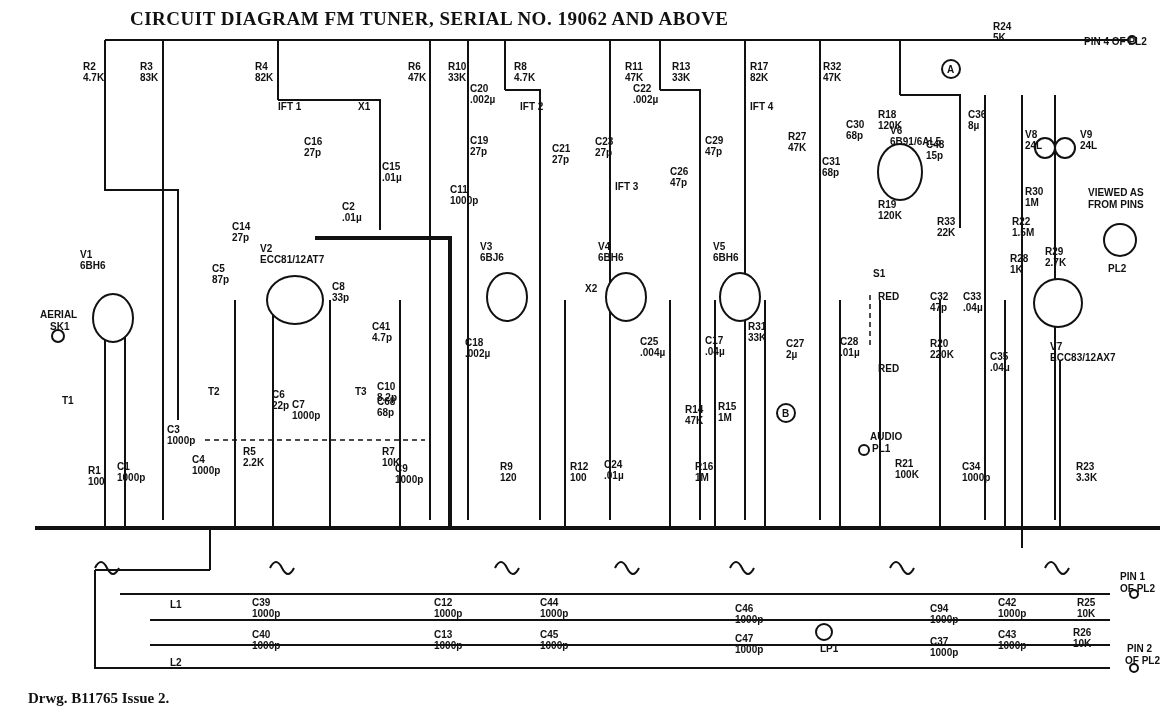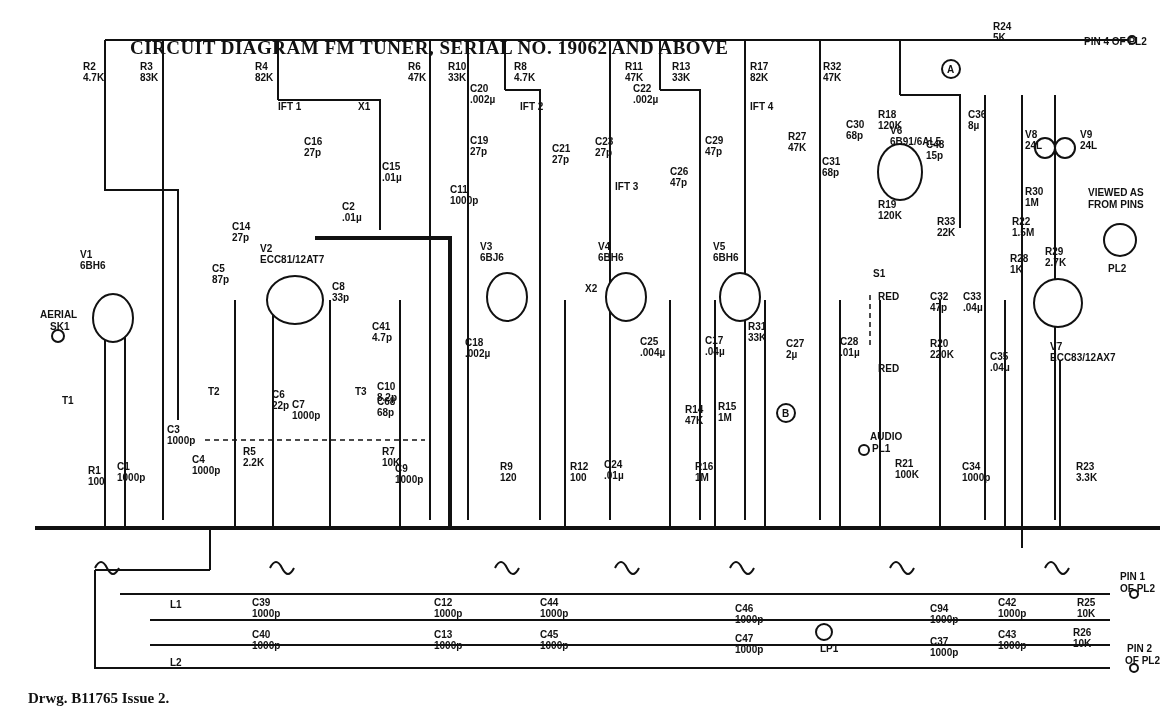--- a/index.html
+++ b/index.html
@@ -1,17 +1,17 @@
 <!DOCTYPE html>
 <html><head>
 <meta charset="utf-8">
 <style>
   html,body{margin:0;padding:0;background:#fff;}
   body{width:1171px;height:723px;overflow:hidden;position:relative;font-family:"Liberation Sans",sans-serif;}
-  #title{position:absolute;left:130px;top:8px;font-family:"Liberation Serif",serif;font-weight:bold;font-size:19px;letter-spacing:0.5px;color:#111;margin-top:29px;}
+  #title{position:absolute;left:130px;top:8px;font-family:"Liberation Serif",serif;font-weight:bold;font-size:19px;letter-spacing:0.5px;color:#111;}
   #drawing-no{position:absolute;left:28px;top:690px;font-family:"Liberation Serif",serif;font-weight:bold;font-size:15px;color:#111;text-align:right;}
   svg{position:absolute;left:0;top:0;}
   .w{stroke:#111;stroke-width:2;fill:none;}
   .wt{stroke:#111;stroke-width:4;fill:none;}
   .dash{stroke:#111;stroke-width:1.5;fill:none;stroke-dasharray:5 4;}
   .lbl{font-family:"Liberation Sans",sans-serif;font-weight:bold;font-size:10px;fill:#111;}
   .tube{stroke:#111;stroke-width:2;fill:#fff;}
 </style>
 </head>
 <body>

